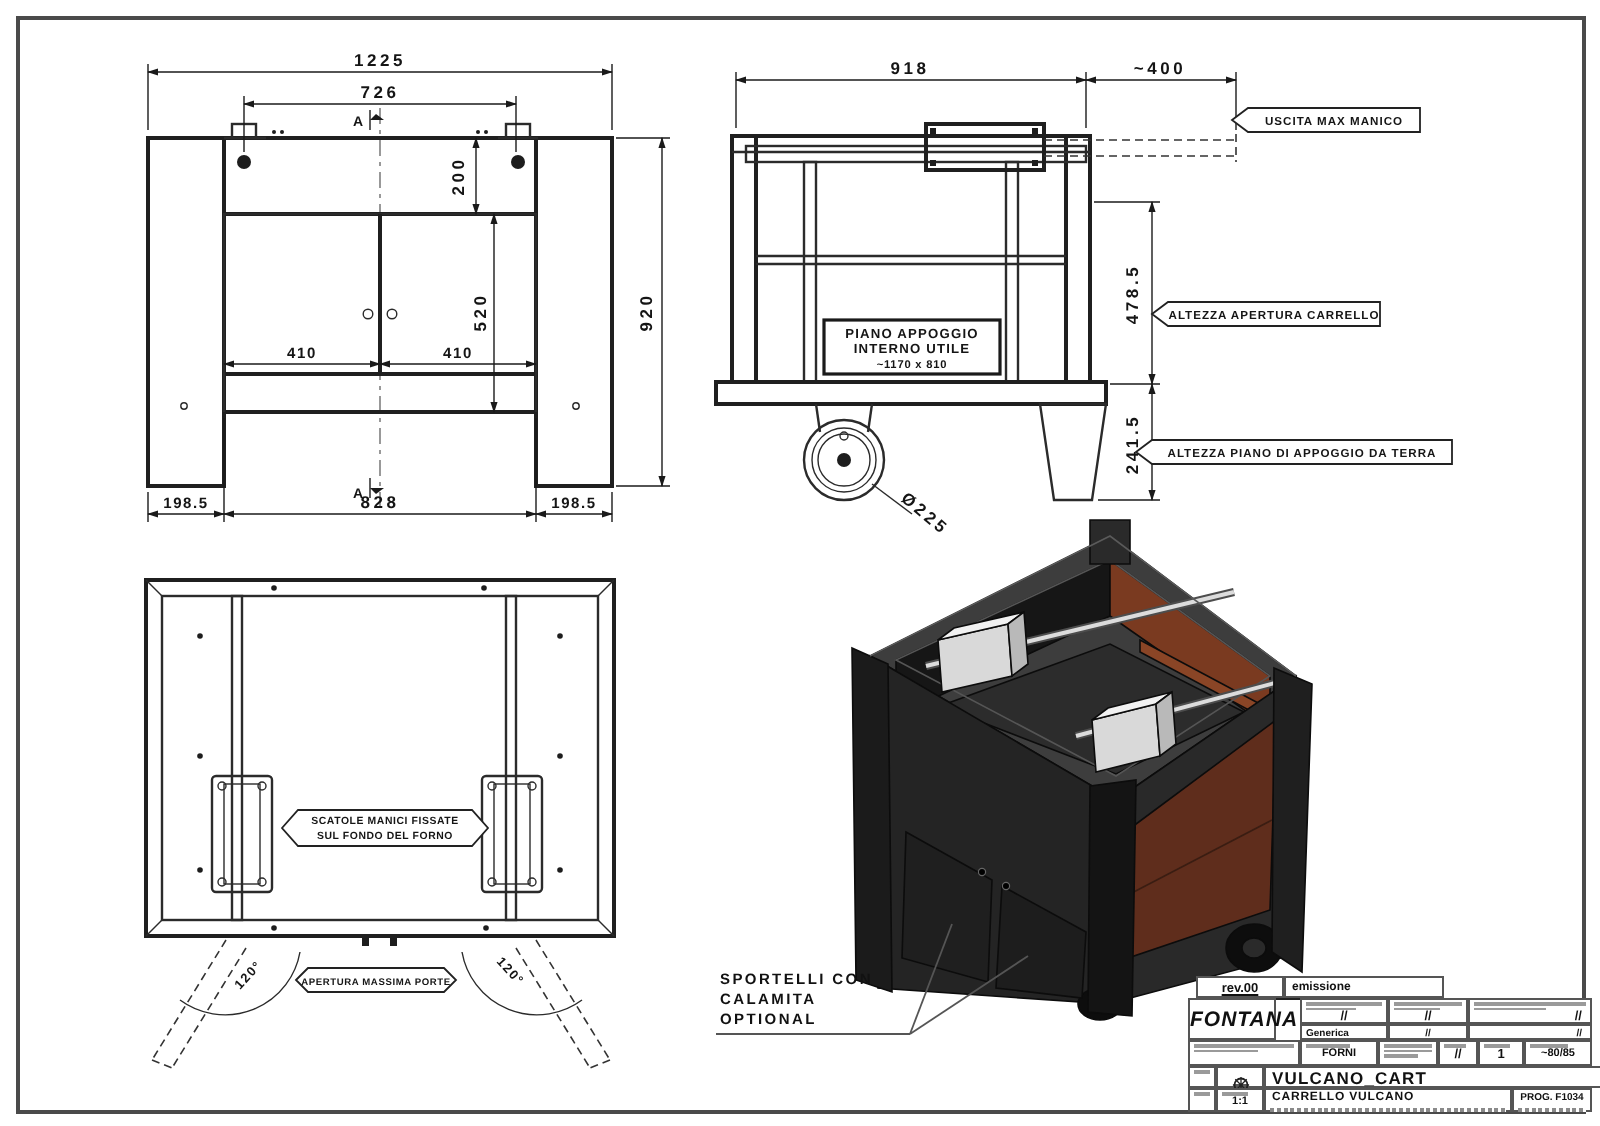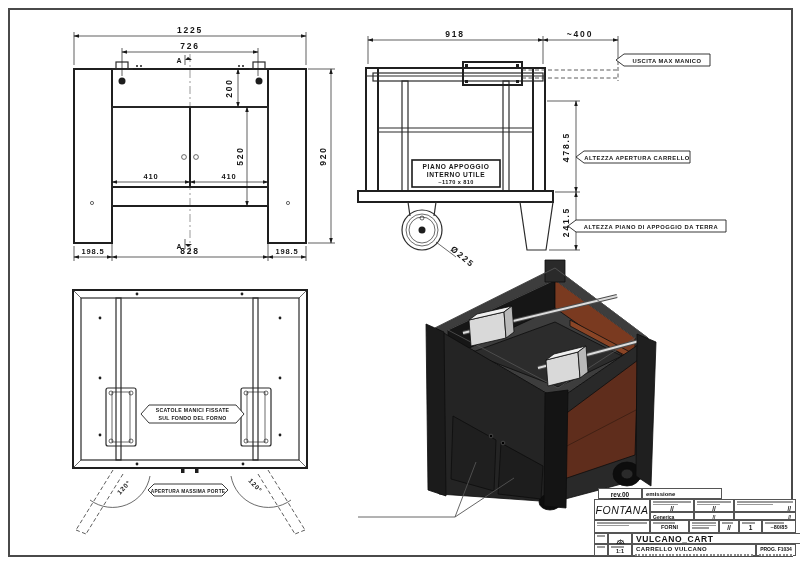--- a/index.html
+++ b/index.html
@@ -316,29 +316,34 @@
 
       <polyline points="95,78 215,18 308,88" fill="none" stroke="#5a5a5a"></polyline>
     </g>
     <g>
       <line x1="18" y1="267" x2="115" y2="267" stroke="#555" stroke-width="0.9"></line>
       <line x1="115" y1="267" x2="136" y2="212" stroke="#555" stroke-width="0.9"></line>
       <line x1="115" y1="267" x2="174" y2="228" stroke="#555" stroke-width="0.9"></line>
     </g>
   </svg>
 
+  <div class="callout" style="left:360px;top:485px">
+    <div>SPORTELLI CON</div>
+    <div>CALAMITA</div>
+    <div>OPTIONAL</div>
+  </div>
 
   <div id="tblock">
 
     <div class="tb-abs" style="left:4px;top:0;width:44px;height:11px;font-size:6.5px;text-align:center;line-height:11px;text-decoration:underline">rev.00</div>
     <div class="tb-abs" style="left:48px;top:0;width:80px;height:11px;font-size:6px;line-height:11px;padding-left:3px">emissione</div>
 
     <div class="tb-abs tb-strong" style="left:0;top:11px;width:202px;height:57px"></div>
 
-    <div class="tb-abs" style="left:0;top:11px;width:56px;height:21px;font-size:10.5px;font-weight:400;font-style:italic;letter-spacing:0.5px;text-align:center;line-height:21px">FONTANA</div>
+    <div class="tb-abs" style="left:0;top:11px;width:44px;height:21px;font-size:10.5px;font-weight:700;font-style:italic;letter-spacing:0.5px;text-align:center;line-height:21px">FONTANA</div>
     <div class="tb-abs" style="left:56px;top:11px;width:44px;height:13px">
       <div class="micro"></div>
         <div class="micro w60"></div>
       <div class="tb-val">//</div>
     </div>
     <div class="tb-abs" style="left:100px;top:11px;width:40px;height:13px">
       <div class="micro"></div>
         <div class="micro w60"></div>
       <div class="tb-val">//</div>
     </div>

